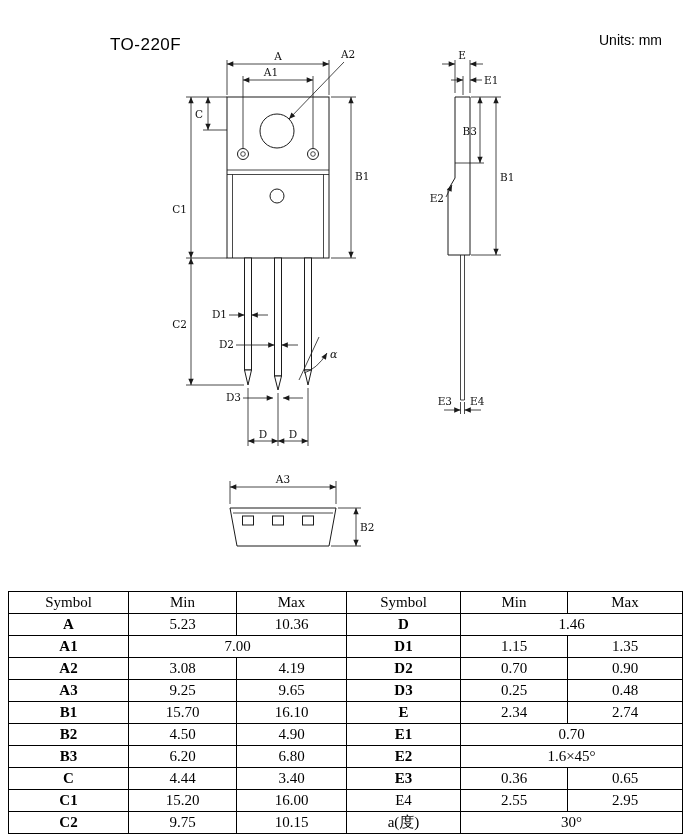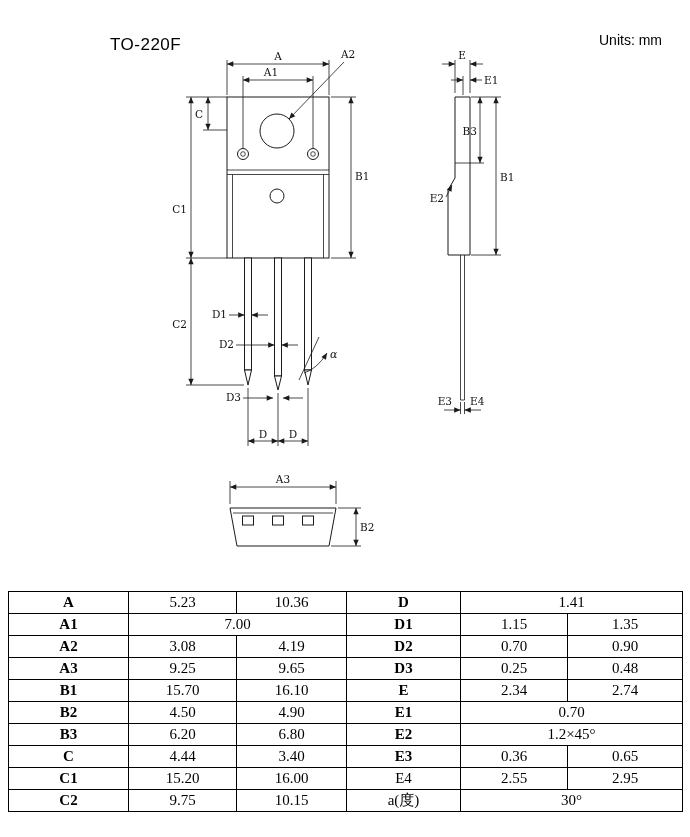--- a/index.html
+++ b/index.html
@@ -187,26 +187,34 @@
 <table>
   <colgroup>
     <col style="width:120px">
         <col style="width:108px">
         <col style="width:110px">
     <col style="width:114px">
         <col style="width:107px">
         <col style="width:115px">
   </colgroup>
   <tbody>
+        <tr>
+    <th>Symbol</th>
+    <th>Min</th>
+    <th>Max</th>
+    <th>Symbol</th>
+    <th>Min</th>
+    <th>Max</th>
+  </tr>
   <tr>
     <td class="sym">A</td>
     <td>5.23</td>
     <td>10.36</td>
     <td class="sym">D</td>
-    <td colspan="2">1.41</td>
+    <td colspan="2">1.46</td>
   </tr>
   <tr>
     <td class="sym">A1</td>
     <td colspan="2">7.00</td>
     <td class="sym">D1</td>
     <td>1.15</td>
     <td>1.35</td>
   </tr>
   <tr>
     <td class="sym">A2</td>
@@ -237,21 +245,21 @@
     <td>4.50</td>
     <td>4.90</td>
     <td class="sym">E1</td>
     <td colspan="2">0.70</td>
   </tr>
   <tr>
     <td class="sym">B3</td>
     <td>6.20</td>
     <td>6.80</td>
     <td class="sym">E2</td>
-    <td colspan="2">1.2×45°</td>
+    <td colspan="2">1.6×45°</td>
   </tr>
   <tr>
     <td class="sym">C</td>
     <td>4.44</td>
     <td>3.40</td>
     <td class="sym">E3</td>
     <td>0.36</td>
     <td>0.65</td>
   </tr>
   <tr>

